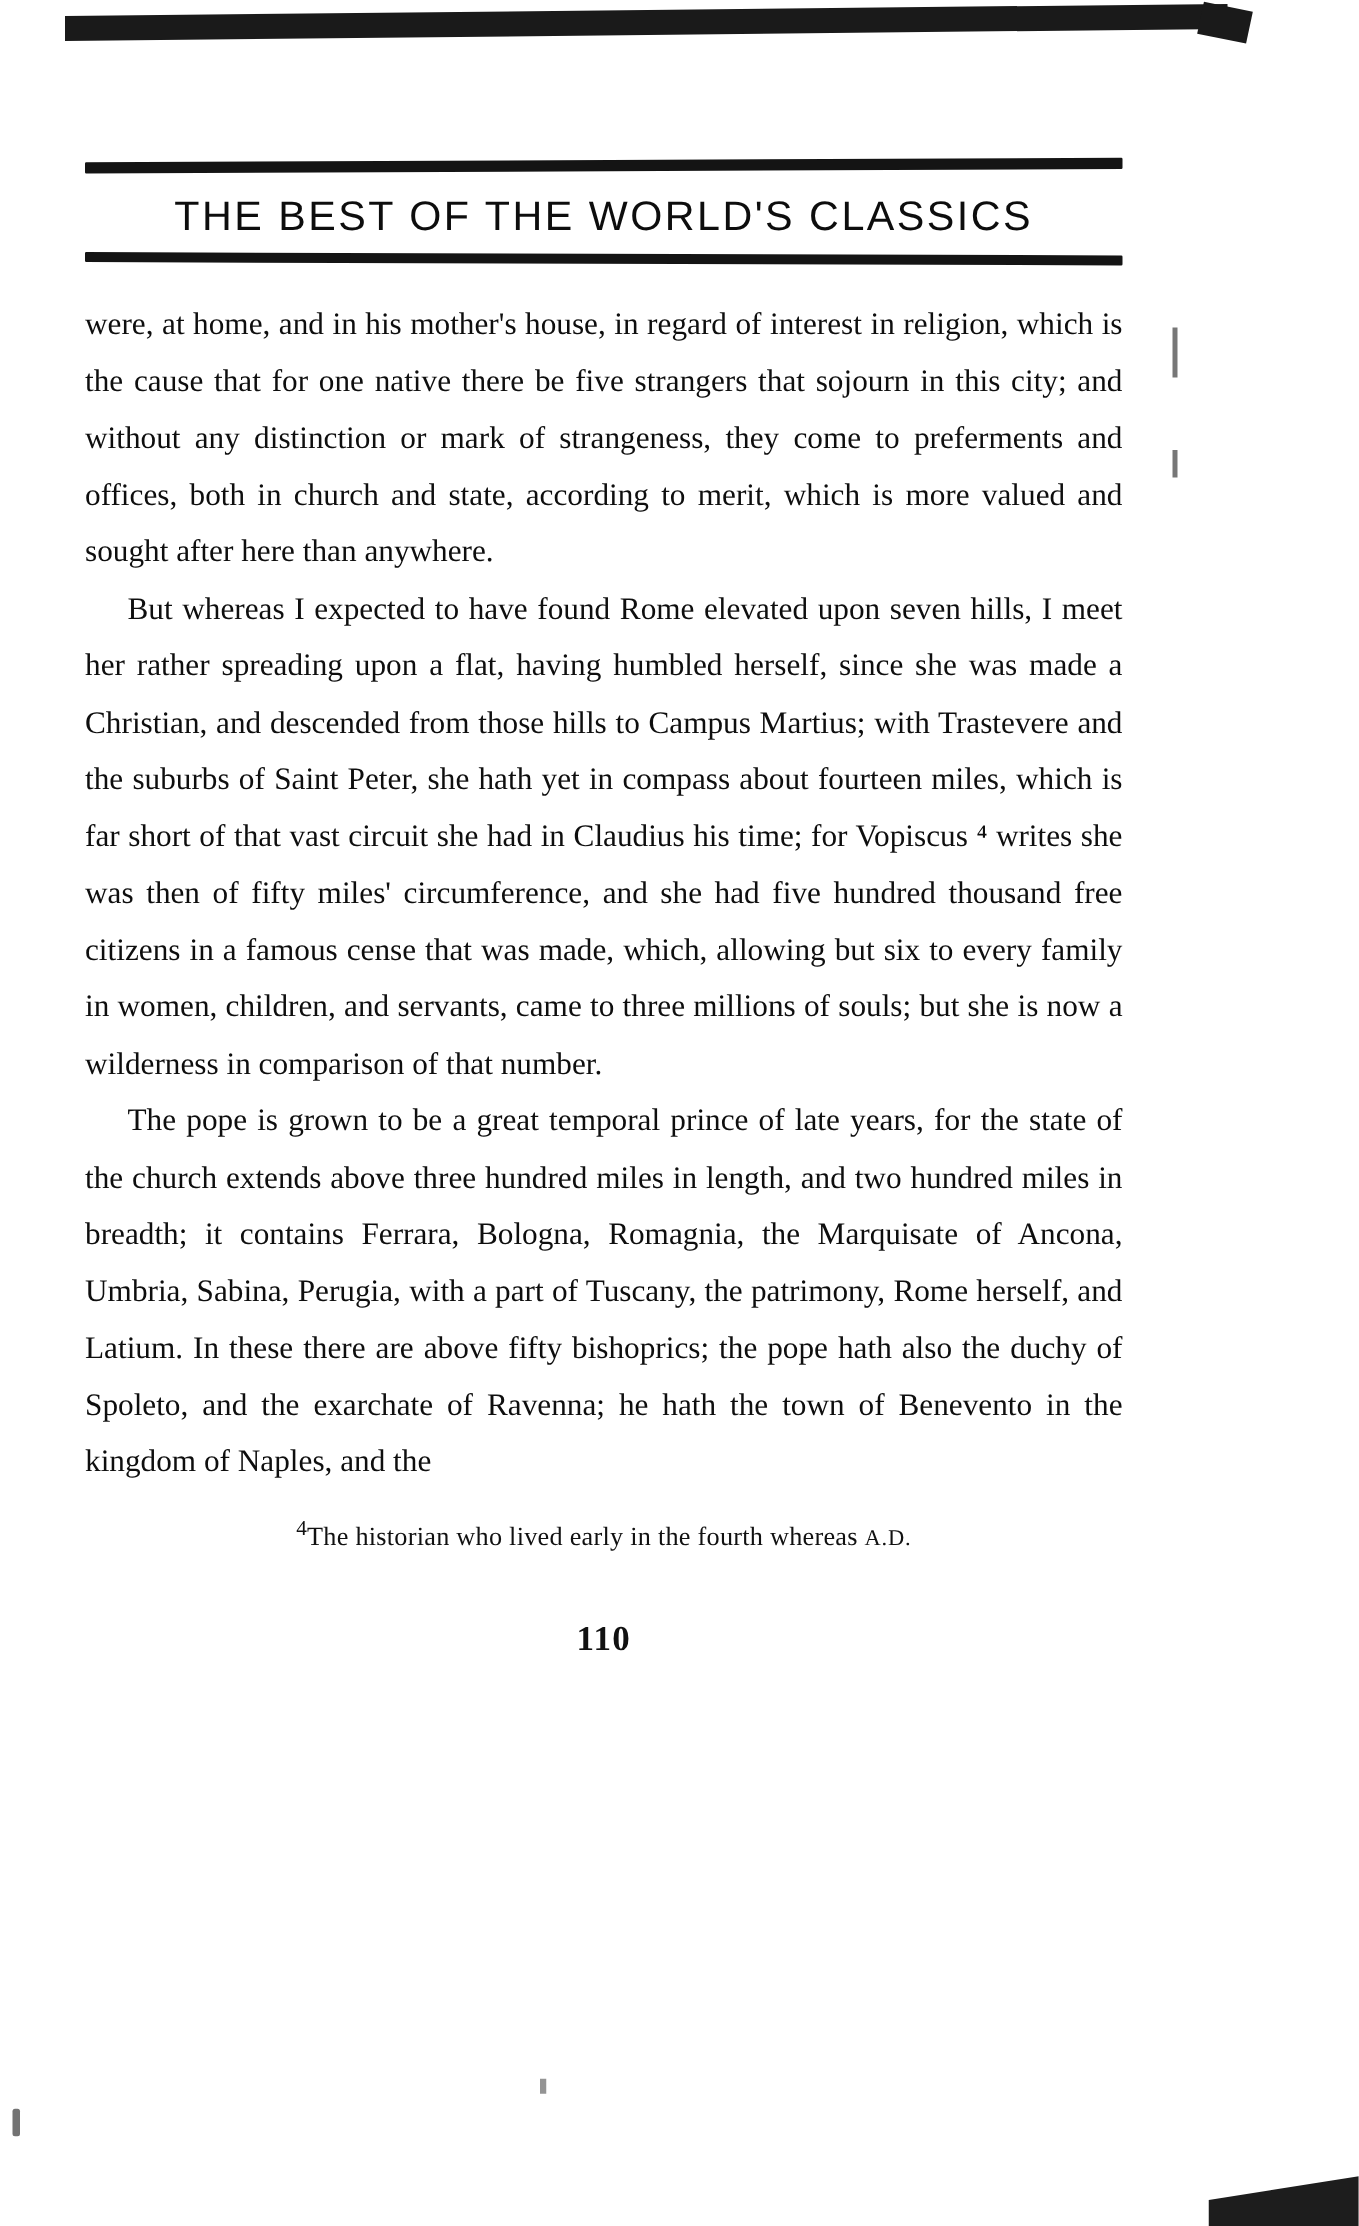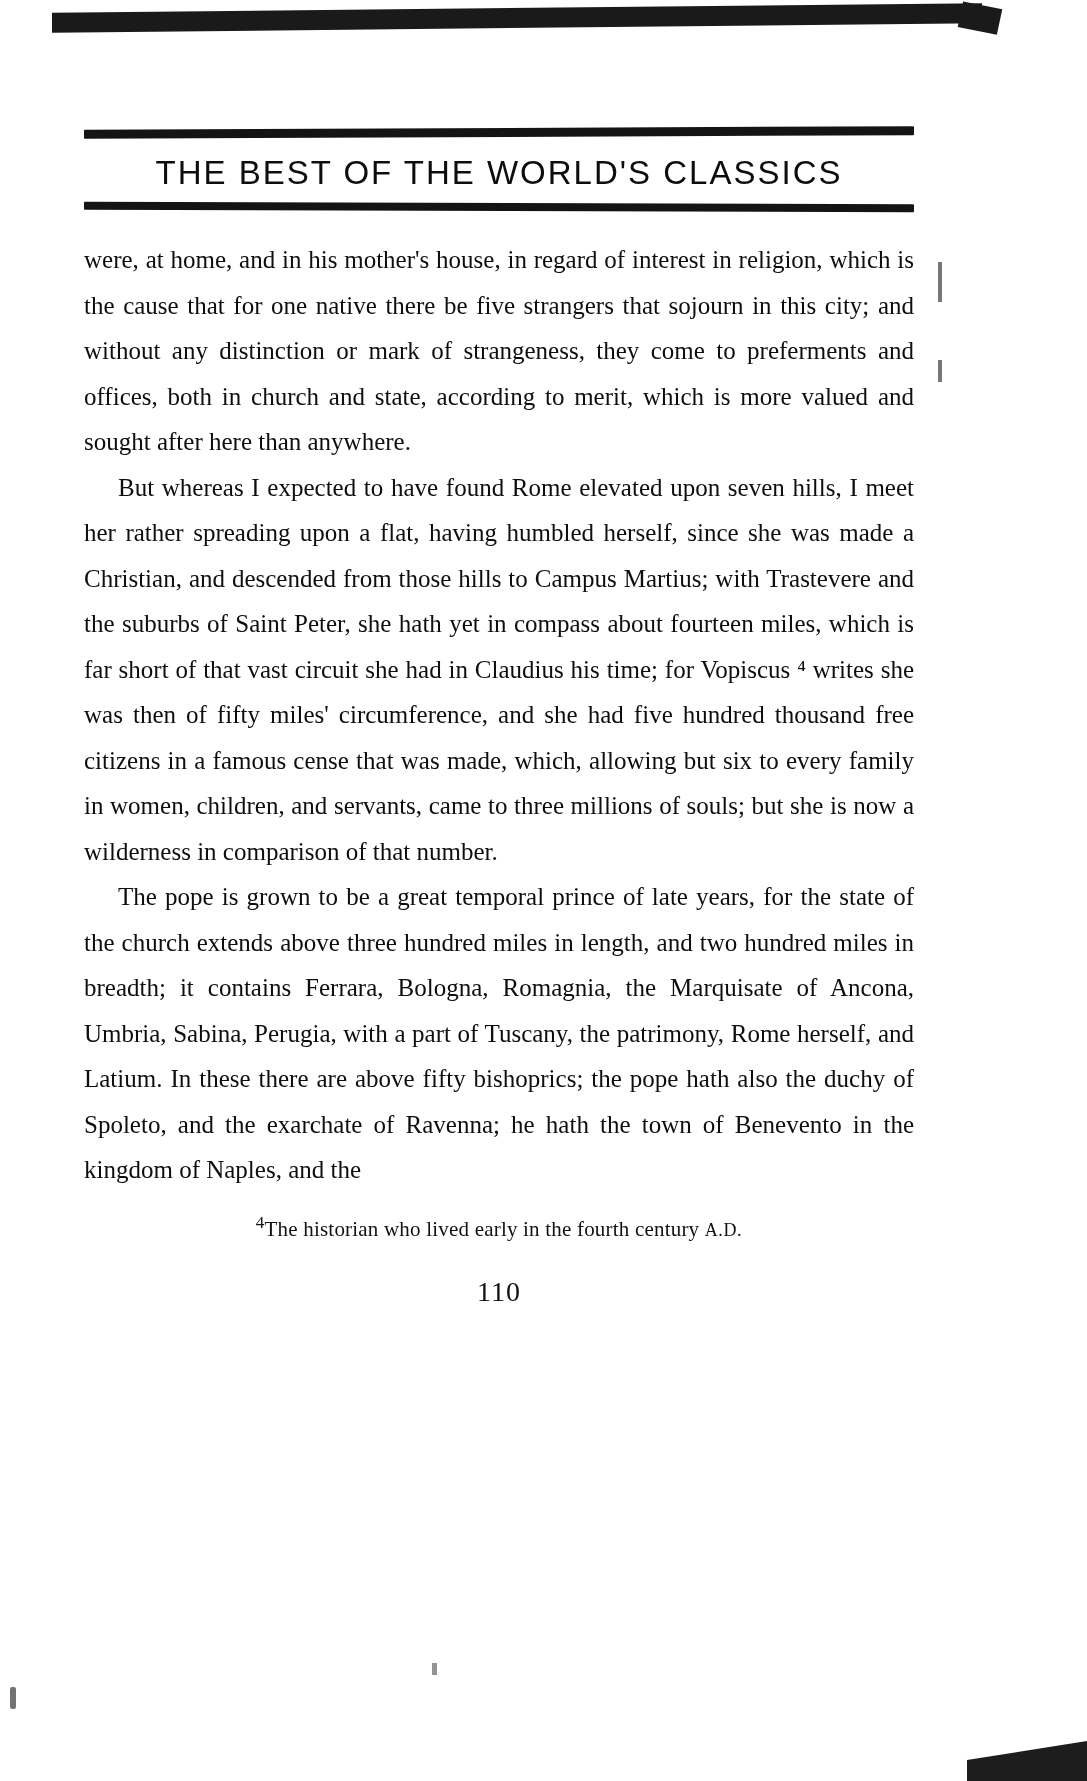--- a/index.html
+++ b/index.html
@@ -88,21 +88,21 @@
   .page {
     position: absolute;
     left: 0;
     top: 0;
     width: 1087px;
     height: 1781px;
   }
 
   .content {
     position: absolute;
-    left: 84px;
+    left: 68px;
     top: 128px;
     width: 830px;
   }
 
   .rule-top {
     height: 9px;
     background: #141414;
     border-radius: 1px;
     transform: skewY(-0.25deg);
     margin-bottom: 18px;
@@ -158,25 +158,26 @@
     font-size: 17px;
     vertical-align: super;
   }
   .footnote-wrap .smallcaps {
     font-variant: small-caps;
     font-size: 18px;
     letter-spacing: .6px;
   }
 
   .page-number {
-    margin-top: 32px;
+    margin-top: 52px;
     text-align: center;
     font-size: 28px;
     letter-spacing: 1px;
     color: #111;
+    font-weight: bold;
   }
 </style>
 </head>
 <body>
 
 <div class="page">
 
   <div class="scan-top-bar"></div>
   <div class="scan-left-fleck"></div>
   <div class="scan-right-fleck-a"></div>
@@ -192,20 +193,20 @@
 
     <div class="rule-under"></div>
 
     <div class="body-text">
       <p class="no-indent">were, at home, and in his mother's house, in regard of interest in religion, which is the cause that for one native there be five strangers that sojourn in this city; and without any distinction or mark of strangeness, they come to preferments and offices, both in church and state, according to merit, which is more valued and sought after here than anywhere.</p>
       <p>But whereas I expected to have found Rome elevated upon seven hills, I meet her rather spreading upon a flat, having humbled herself, since she was made a Christian, and descended from those hills to Campus Martius; with Trastevere and the suburbs of Saint Peter, she hath yet in compass about fourteen miles, which is far short of that vast circuit she had in Claudius his time; for Vopiscus ⁴ writes she was then of fifty miles' circumference, and she had five hundred thousand free citizens in a famous cense that was made, which, allowing but six to every family in women, children, and servants, came to three millions of souls; but she is now a wilderness in comparison of that number.</p>
       <p>The pope is grown to be a great temporal prince of late years, for the state of the church extends above three hundred miles in length, and two hundred miles in breadth; it contains Ferrara, Bologna, Romagnia, the Marquisate of Ancona, Umbria, Sabina, Perugia, with a part of Tuscany, the patrimony, Rome herself, and Latium. In these there are above fifty bishoprics; the pope hath also the duchy of Spoleto, and the exarchate of Ravenna; he hath the town of Benevento in the kingdom of Naples, and the</p>
     </div>
 
     <div class="footnote-wrap">
-      <span class="fn-mark">4</span><span>The historian who lived early in the fourth century</span>
+      <span class="fn-mark">4</span><span>The historian who lived early in the fourth whereas</span>
       <span class="smallcaps">A.D.</span>
     </div>
 
     <div class="page-number">110</div>
 
   </div>
 </div>
 
 </body></html>

